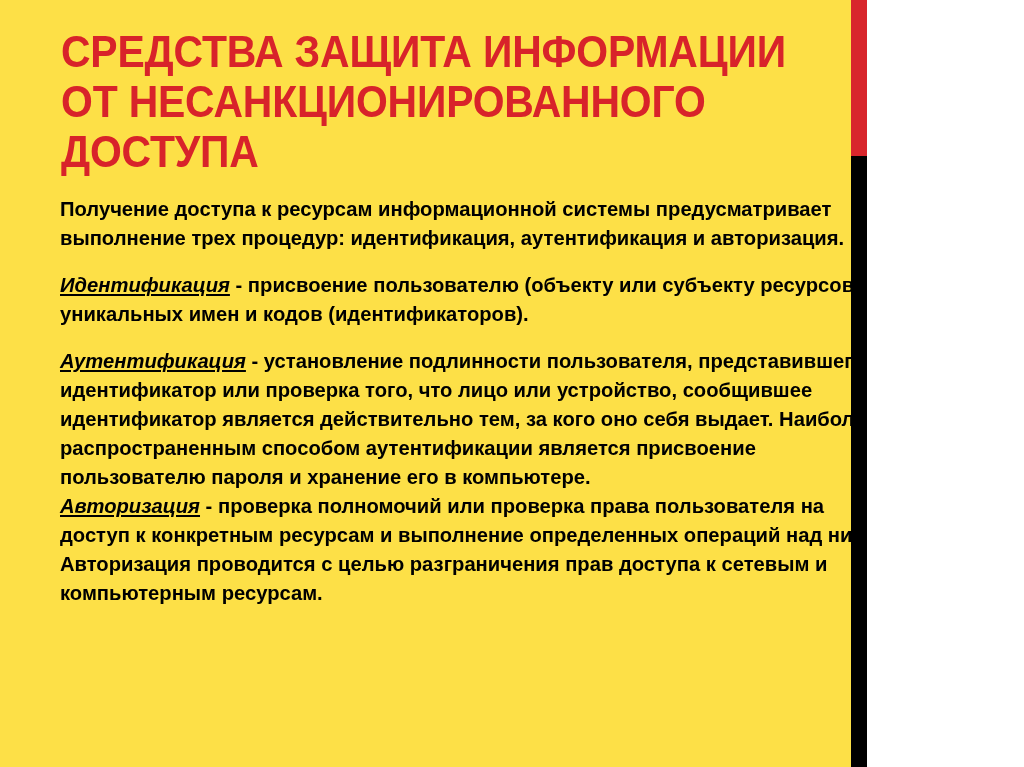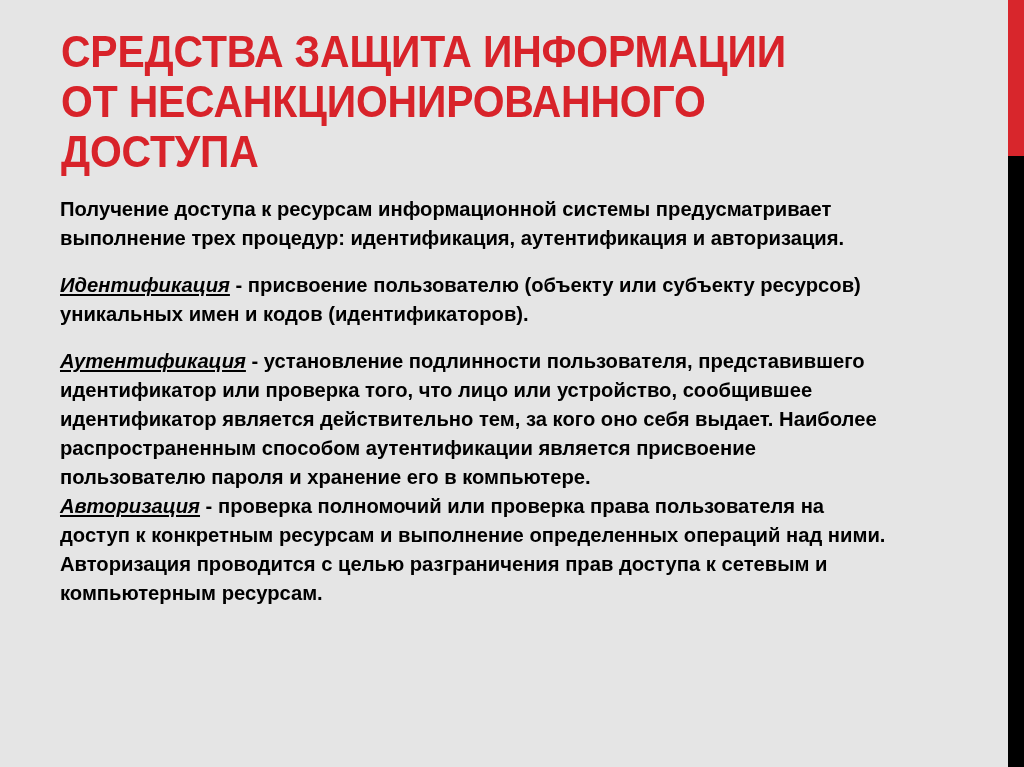--- a/index.html
+++ b/index.html
@@ -7,23 +7,23 @@
     margin: 0;
     padding: 0;
     background: #ffffff;
   }
   body {
     font-family: "Liberation Sans", "DejaVu Sans", sans-serif;
   }
 
   .slide {
     position: relative;
-    width: 1024px;
+    width: 867px;
     height: 767px;
-    background: #e5e5e5;
+    background: #fde047;
     overflow: hidden;
     box-sizing: border-box;
   }
 
   
   .edge-bar {
     position: absolute;
     right: 0;
     width: 16px;
   }

